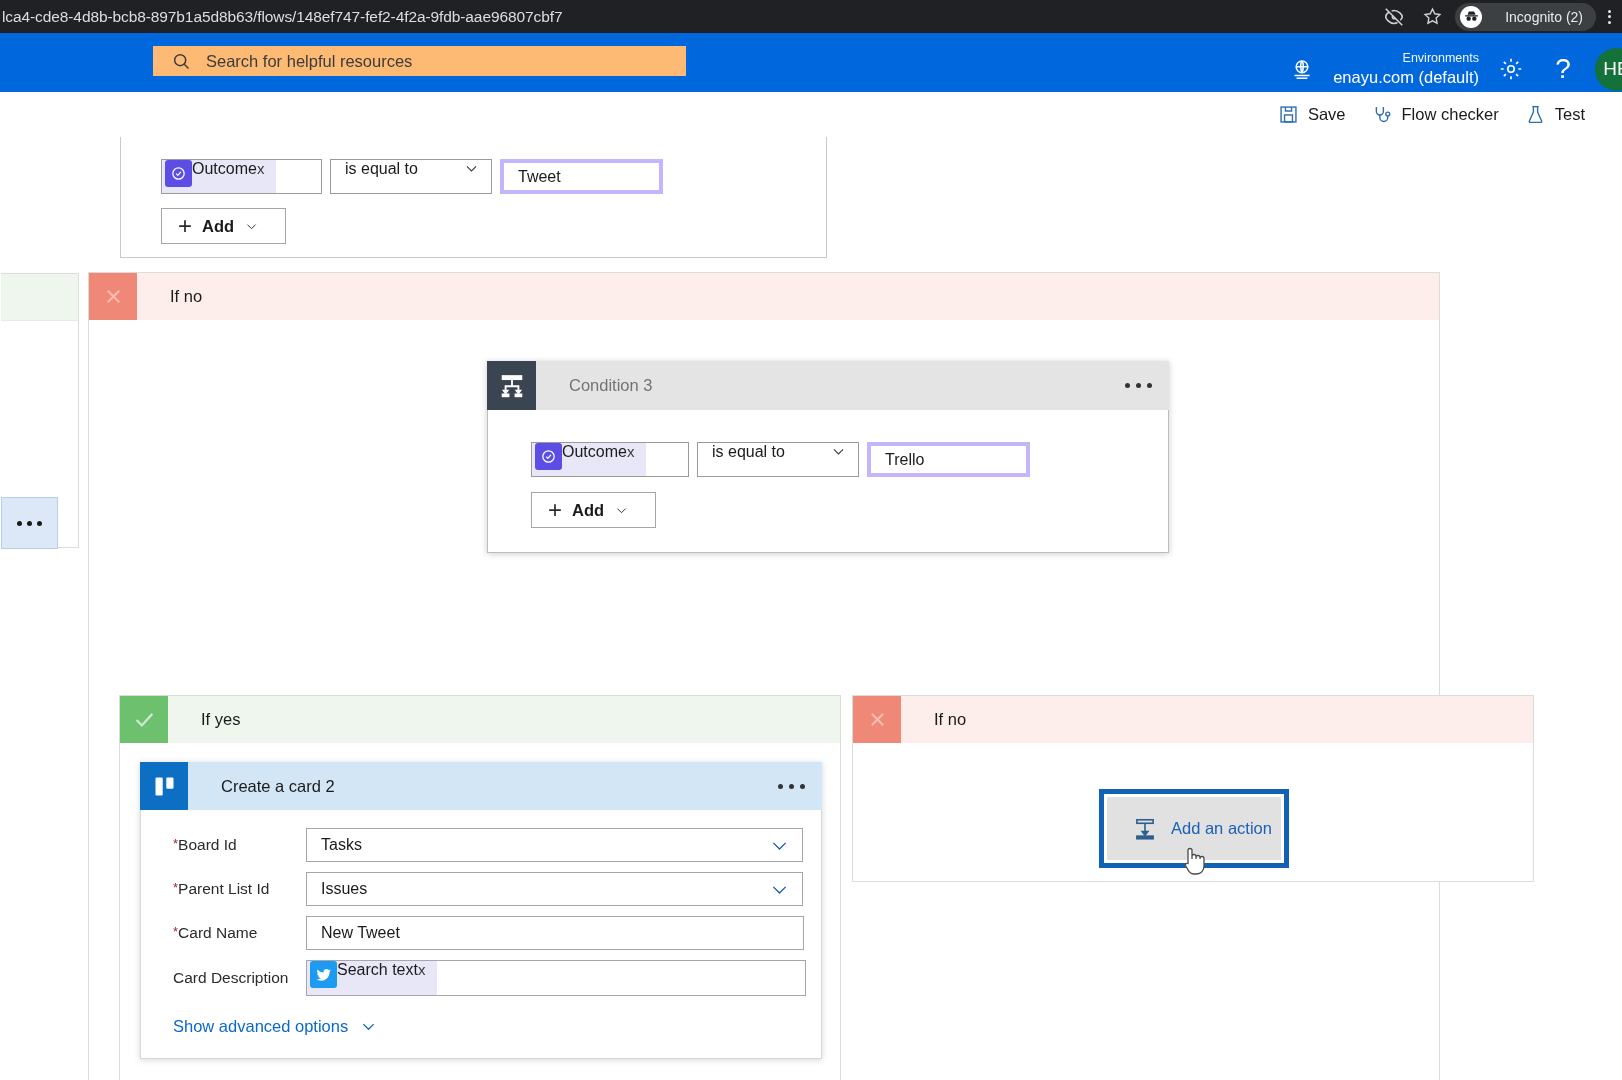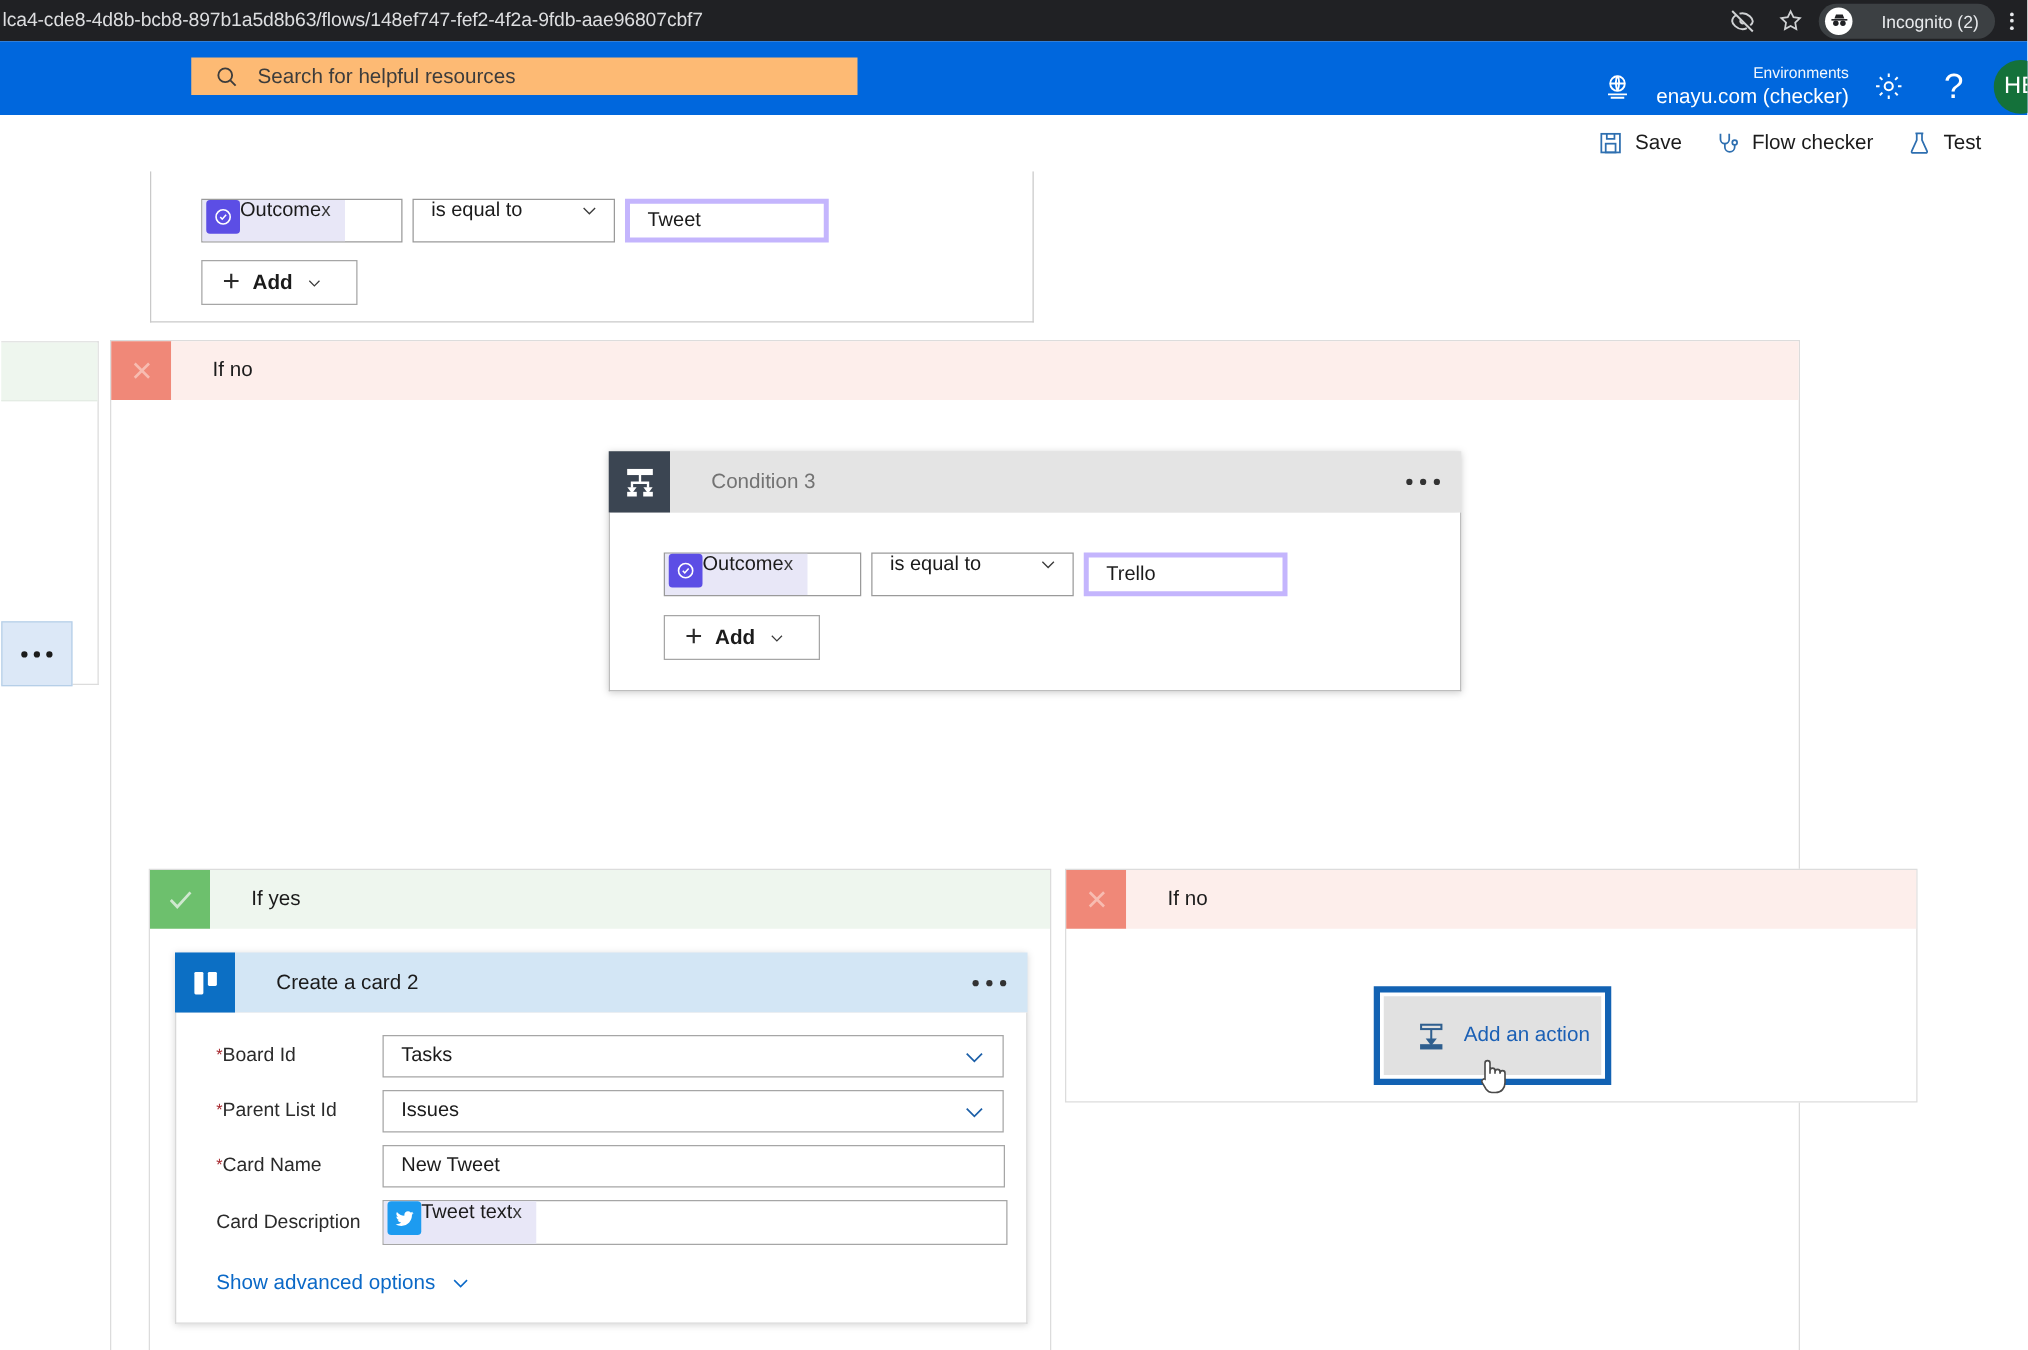--- a/index.html
+++ b/index.html
@@ -284,21 +284,21 @@
 
     <div class="hdr-right">
       <div class="env-block">
         <svg class="svg-i" width="26" height="26" viewBox="0 0 24 24" fill="none" stroke="#ffffff" stroke-width="1.4">
           <circle cx="12" cy="10" r="5.4"></circle>
             <path d="M6.6 10h10.8M12 4.6c1.6 1.8 1.6 7 0 10.8M12 4.6c-1.6 1.8-1.6 7 0 10.8"></path>
           <path d="M5 18h14M7 20.5h10"></path>
         </svg>
         <div class="env-text">
           <div class="env-label">Environments</div>
-          <div class="env-value">enayu.com (checker)</div>
+          <div class="env-value">enayu.com (default)</div>
         </div>
       </div>
       <div class="hdr-icon-btn">
         <svg class="svg-i" width="26" height="26" viewBox="0 0 24 24" fill="none" stroke="#ffffff" stroke-width="1.5">
           <circle cx="12" cy="12" r="3"></circle>
           <path d="M12 2.6v2.6M12 18.8v2.6M21.4 12h-2.6M5.2 12H2.6M18.6 5.4l-1.9 1.9M7.3 16.7l-1.9 1.9M18.6 18.6l-1.9-1.9M7.3 7.3L5.4 5.4"></path>
         </svg>
       </div>
       <div class="hdr-icon-btn">
         <span style="font-size:28px;font-weight:300;">?</span>
@@ -505,21 +505,21 @@
               <div class="form-label">
                 <span>Card Description</span>
               </div>
               <div class="form-ctrl tokenbox" style="width:500px;flex:none;height:36px;">
                 <span class="token" style="height:34px;">
                   <span class="token-ico twitter">
                     <svg class="svg-i" width="18" height="18" viewBox="0 0 24 24" fill="#ffffff">
                       <path d="M21 5.9c-.7.3-1.4.5-2.2.6.8-.5 1.4-1.2 1.7-2.1-.8.4-1.6.8-2.5.9A3.9 3.9 0 0015.2 4c-2.2 0-3.9 1.8-3.9 3.9 0 .3 0 .6.1.9-3.3-.2-6.1-1.7-8-4.1-.4.6-.6 1.3-.6 2 0 1.4.7 2.6 1.8 3.3-.7 0-1.3-.2-1.8-.5v.1c0 1.9 1.3 3.5 3.1 3.8-.3.1-.7.1-1 .1-.2 0-.5 0-.7-.1.5 1.6 2 2.7 3.7 2.7-1.4 1-3 1.7-4.8 1.7H2c1.8 1.1 3.9 1.8 6.1 1.8 7.3 0 11.3-6 11.3-11.3v-.5c.8-.6 1.5-1.3 2-2.1z"></path>
                     </svg>
                   </span>
-                  <span class="token-text">Tweet text</span>
+                  <span class="token-text">Search text</span>
                   <span class="token-x">x</span>
                 </span>
               </div>
             </div>
 
             <div class="adv-link">
               <span>Show advanced options</span>
               <svg class="svg-i" width="19" height="19" viewBox="0 0 24 24" fill="none" stroke="#0b69c7" stroke-width="1.6">
                   <path d="M5.5 9l6.5 6.5L18.5 9"></path>
                 </svg>

